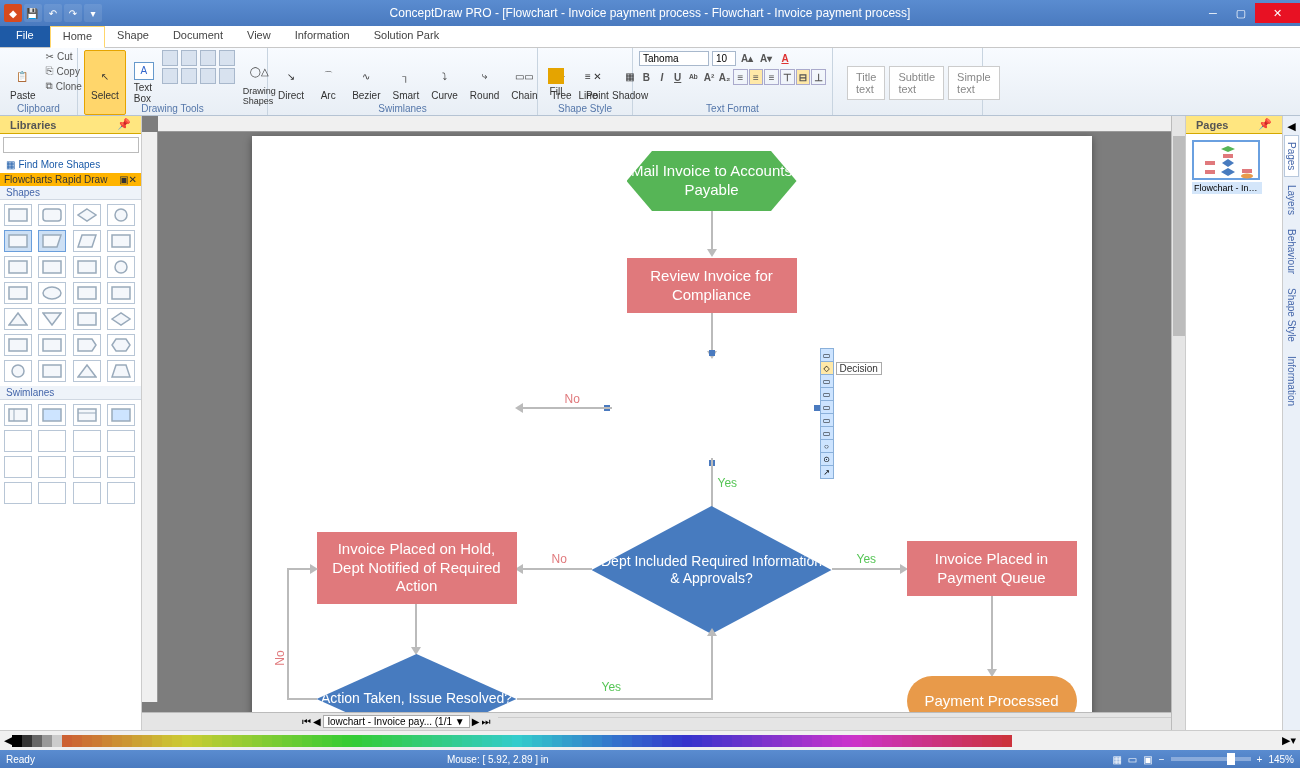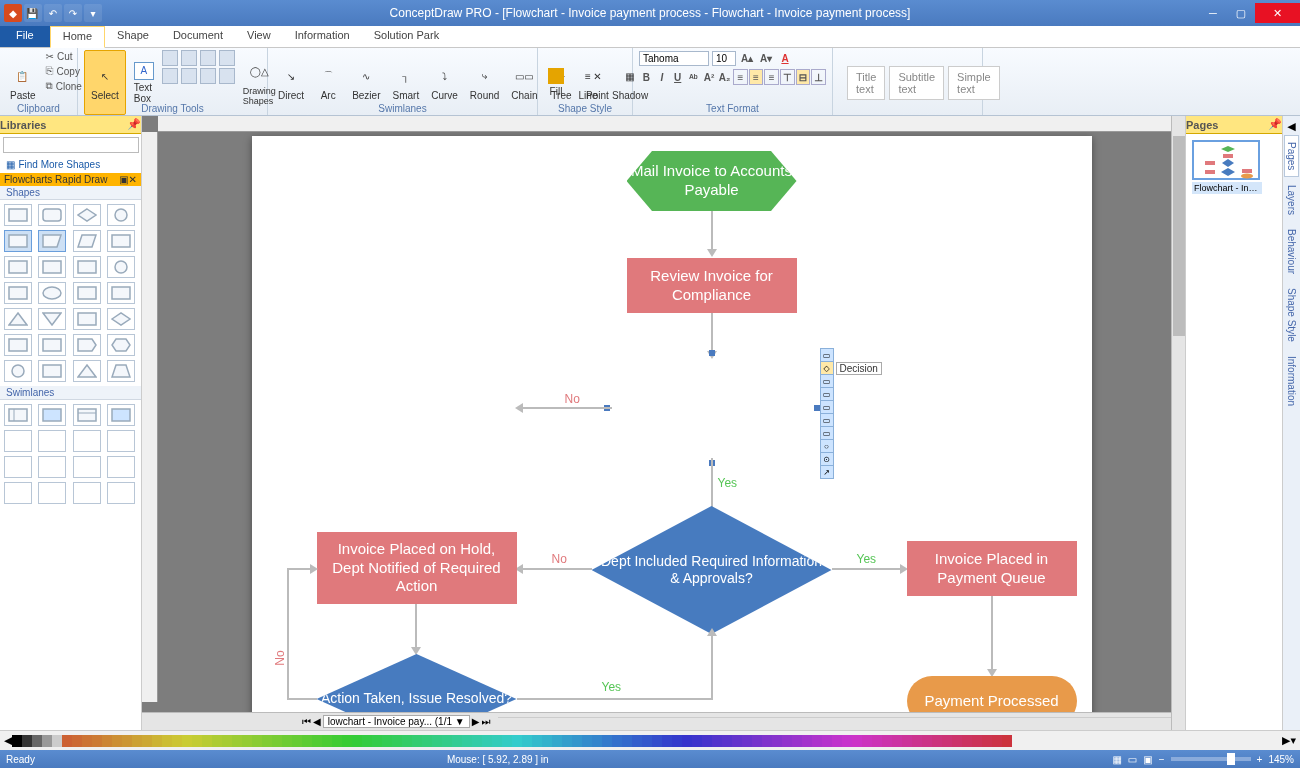--- a/index.html
+++ b/index.html
@@ -34,21 +34,21 @@
 .font-sel { display: flex; gap: 3px; align-items: center; }
 .font-box { border: 1px solid #a8b8cc; background: #fff; font-size: 10px; padding: 1px 3px; }
 .fmt-btn { width: 16px; height: 16px; border: 1px solid transparent; display: inline-flex; align-items: center; justify-content: center; font-size: 10px; font-weight: bold; color: #555; }
 .style-t { border: 1px solid #ccc; padding: 4px 8px; font-size: 11px; color: #888; background: #fff; }
 
 
 .main { display: flex; height: calc(100% - 26px - 22px - 68px - 36px - 18px); }
 
 
 .lib-panel { width: 142px; background: #fff; border-right: 1px solid #ccc; display: flex; flex-direction: column; font-size: 11px; }
-.panel-hdr { background: #ffe680; padding: 2px 0; font-weight: bold; color: #555; border-bottom: 1px solid #d4a800; display: flex; align-items: center; }
+.panel-hdr { background: #ffe680; padding: 2px 10px; font-weight: bold; color: #555; border-bottom: 1px solid #d4a800; display: flex; align-items: center; }
 .lib-search { display: flex; padding: 3px; gap: 3px; }
 .lib-search input { flex: 1; border: 1px solid #bbb; font-size: 10px; padding: 1px; }
 .lib-link { color: #1a5aa8; padding: 3px 6px; font-size: 10px; display: flex; align-items: center; gap: 3px; }
 .lib-cat { background: #ffb400; color: #333; font-size: 10px; padding: 1px 4px; display: flex; align-items: center; }
 .lib-sub { background: #eef3f9; color: #4466aa; font-size: 10px; padding: 1px 6px; border-bottom: 1px solid #d0d8e2; }
 .shape-grid { padding: 4px; display: grid; grid-template-columns: repeat(4, 1fr); gap: 4px; }
 .shape-cell { width: 28px; height: 22px; border: 1px solid #b8c6d6; background: #fff; display: flex; align-items: center; justify-content: center; }
 .shape-cell svg { width: 20px; height: 14px; }
 .shape-cell.hl { background: #cde0f5; border-color: #6a9edb; }
 

